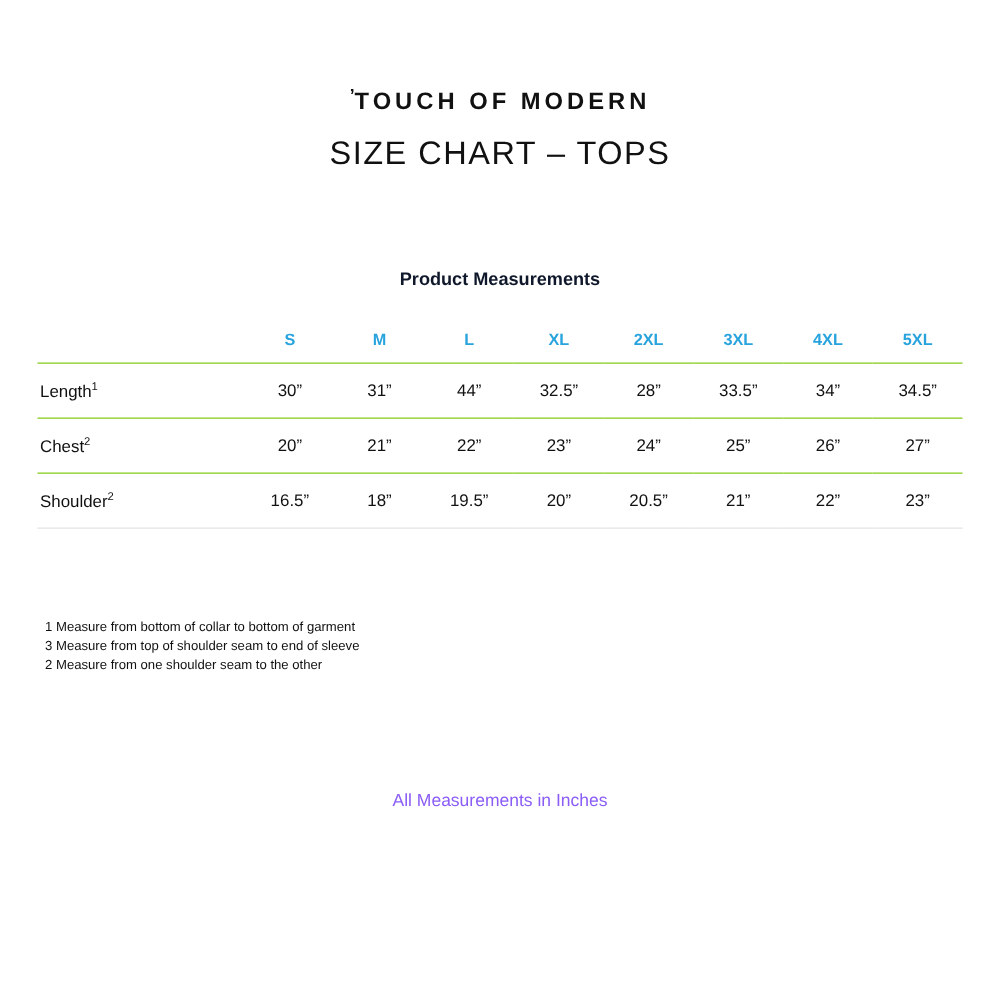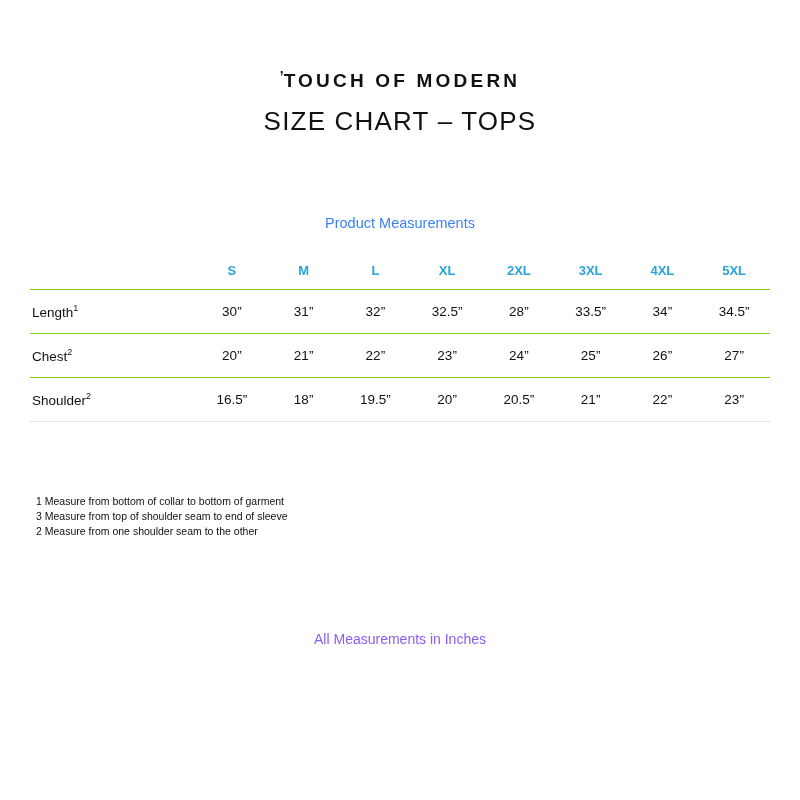--- a/index.html
+++ b/index.html
@@ -41,22 +41,22 @@
     margin-top: 14px;
     font-size: 26px;
     font-weight: 400;
     letter-spacing: 1.2px;
     color: #111111;
     text-align: center;
   }
   .section-title {
     margin-top: 78px;
     font-size: 14.5px;
-    font-weight: 400;
-    color: #3b82f6;
+    font-weight: 700;
+    color: #0f172a;
     text-align: center;
   }
   .table-wrap {
     margin-top: 20px;
     width: 740px;
   }
   table.size-chart {
     width: 100%;
     border-collapse: collapse;
     table-layout: fixed;
@@ -142,21 +142,21 @@
             <th>3XL</th>
             <th>4XL</th>
             <th>5XL</th>
           </tr>
       </thead>
       <tbody id="body-rows">
           <tr>
             <td class="rowlabel">Length<sup>1</sup></td>
             <td>30”</td>
             <td>31”</td>
-            <td>32”</td>
+            <td>44”</td>
             <td>32.5”</td>
             <td>28”</td>
             <td>33.5”</td>
             <td>34”</td>
             <td>34.5”</td>
           </tr>
           <tr>
             <td class="rowlabel">Chest<sup>2</sup></td>
             <td>20”</td>
             <td>21”</td>

